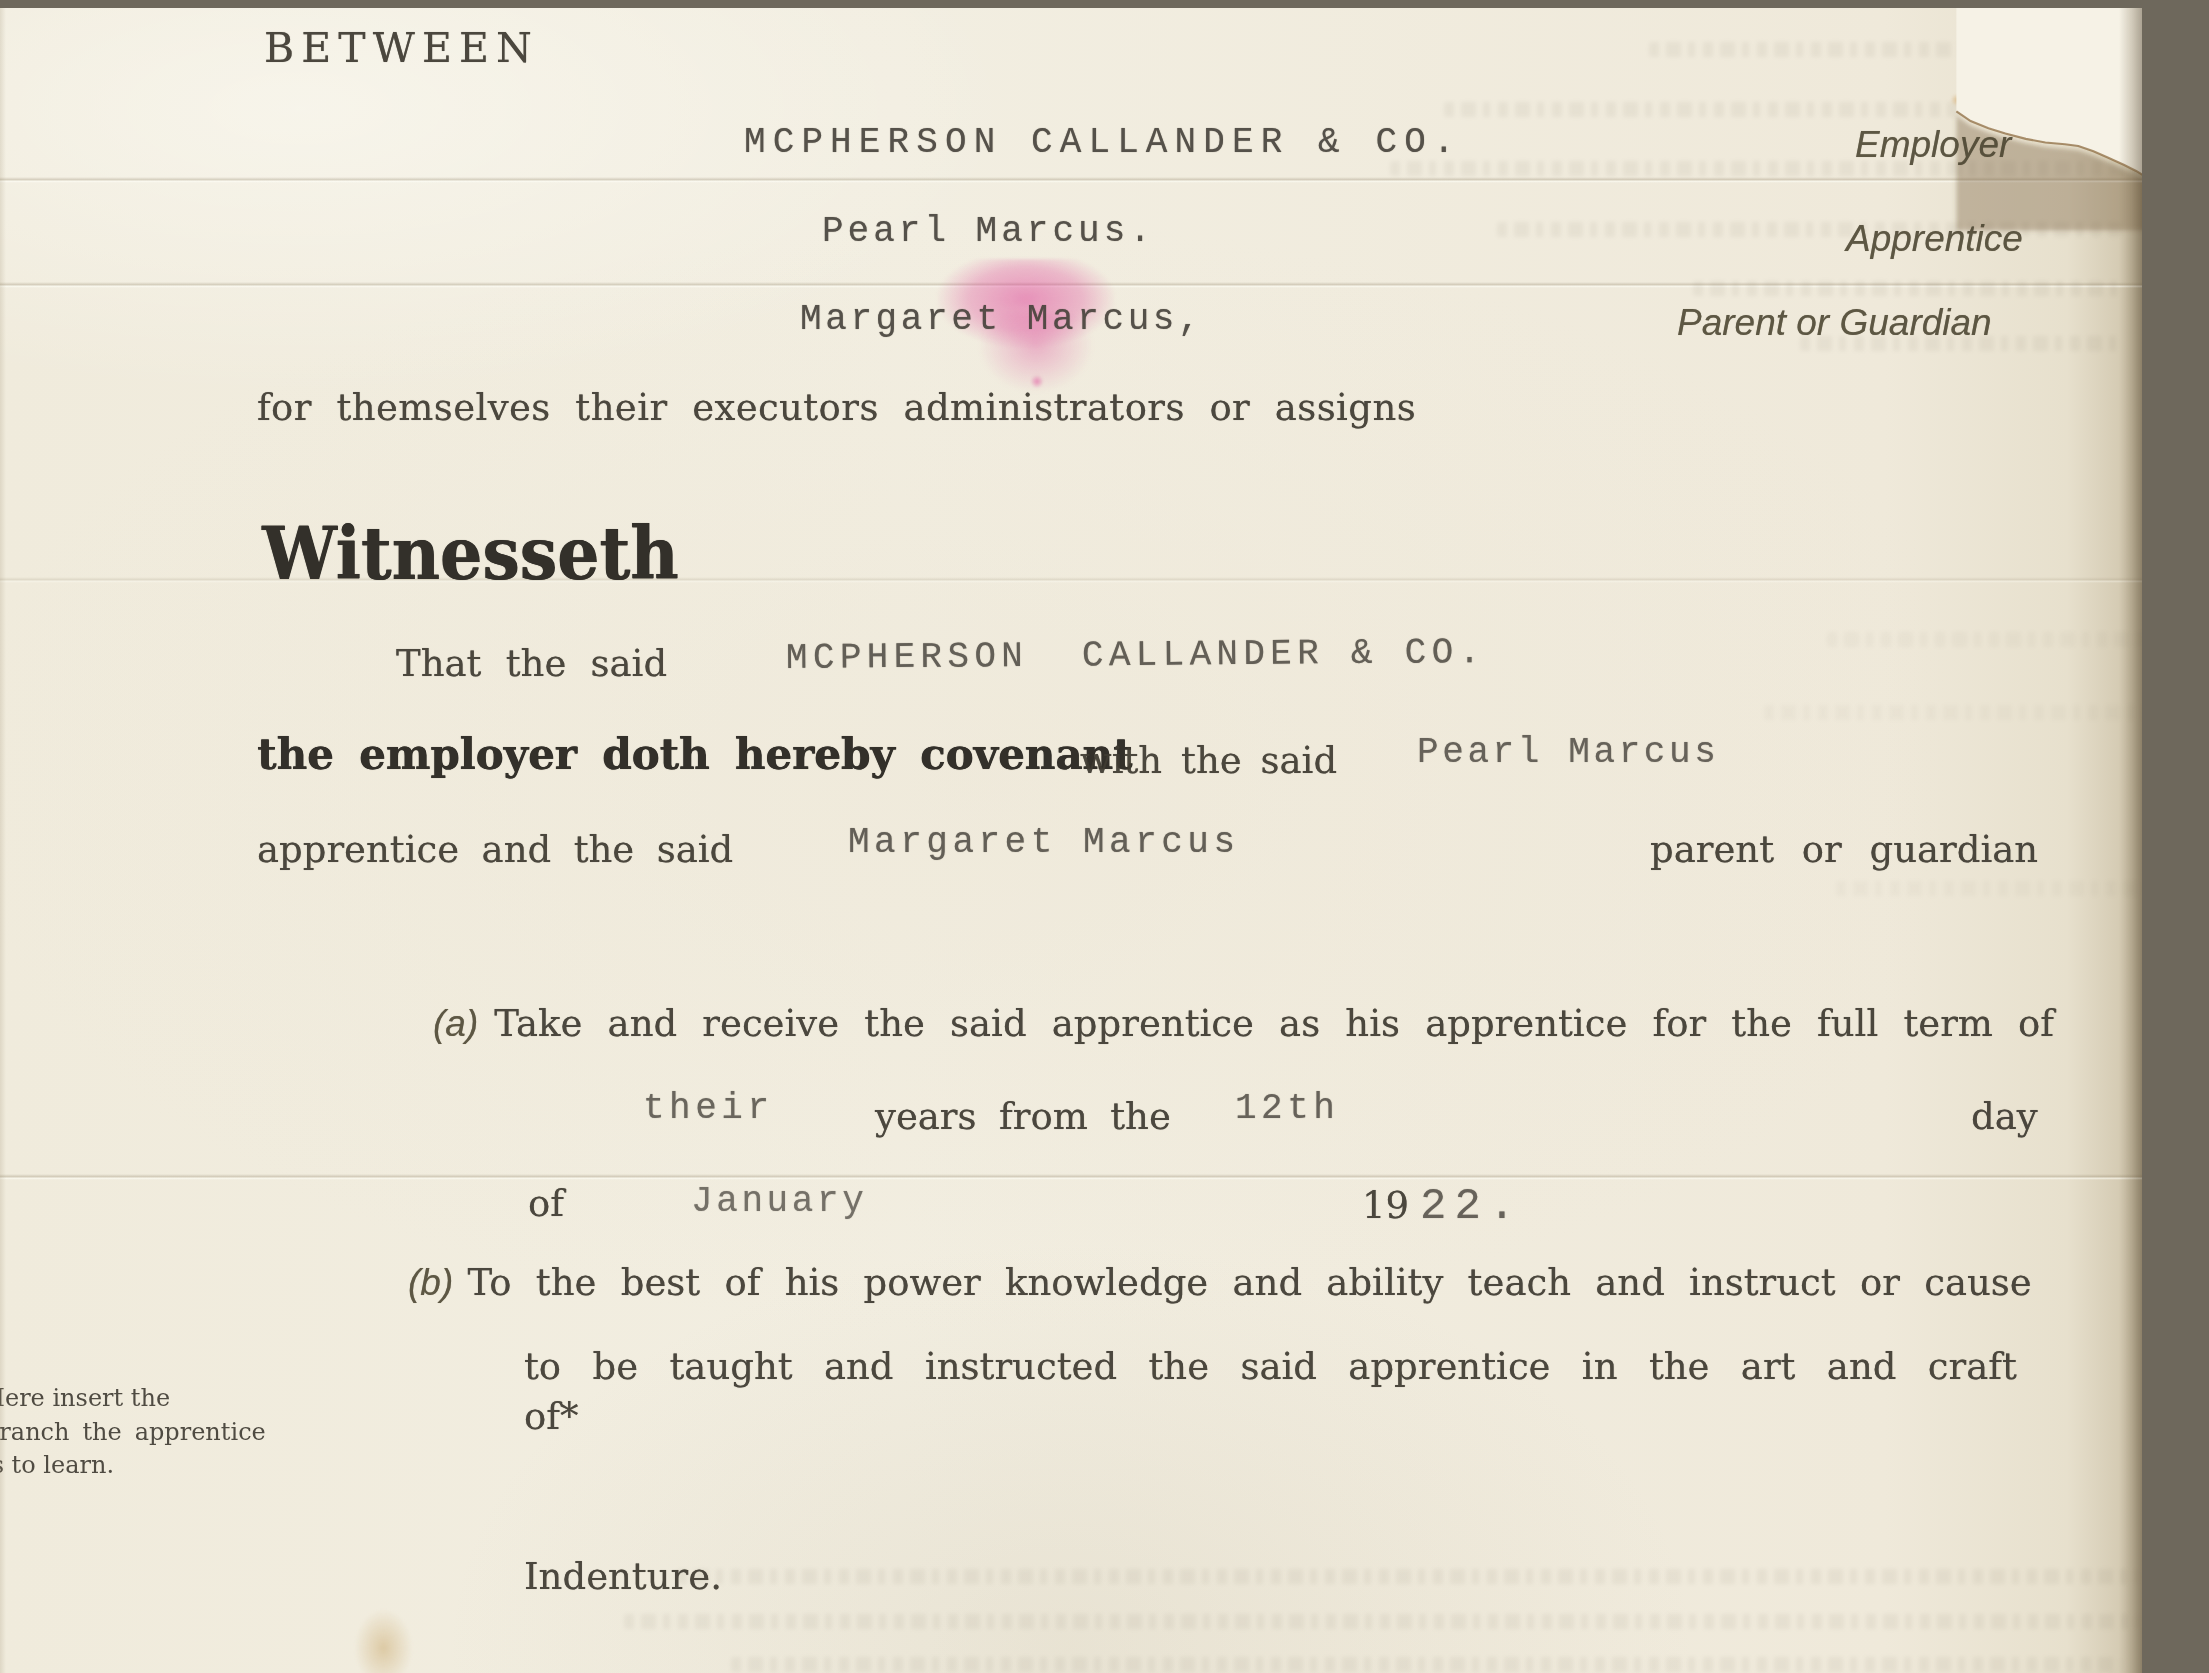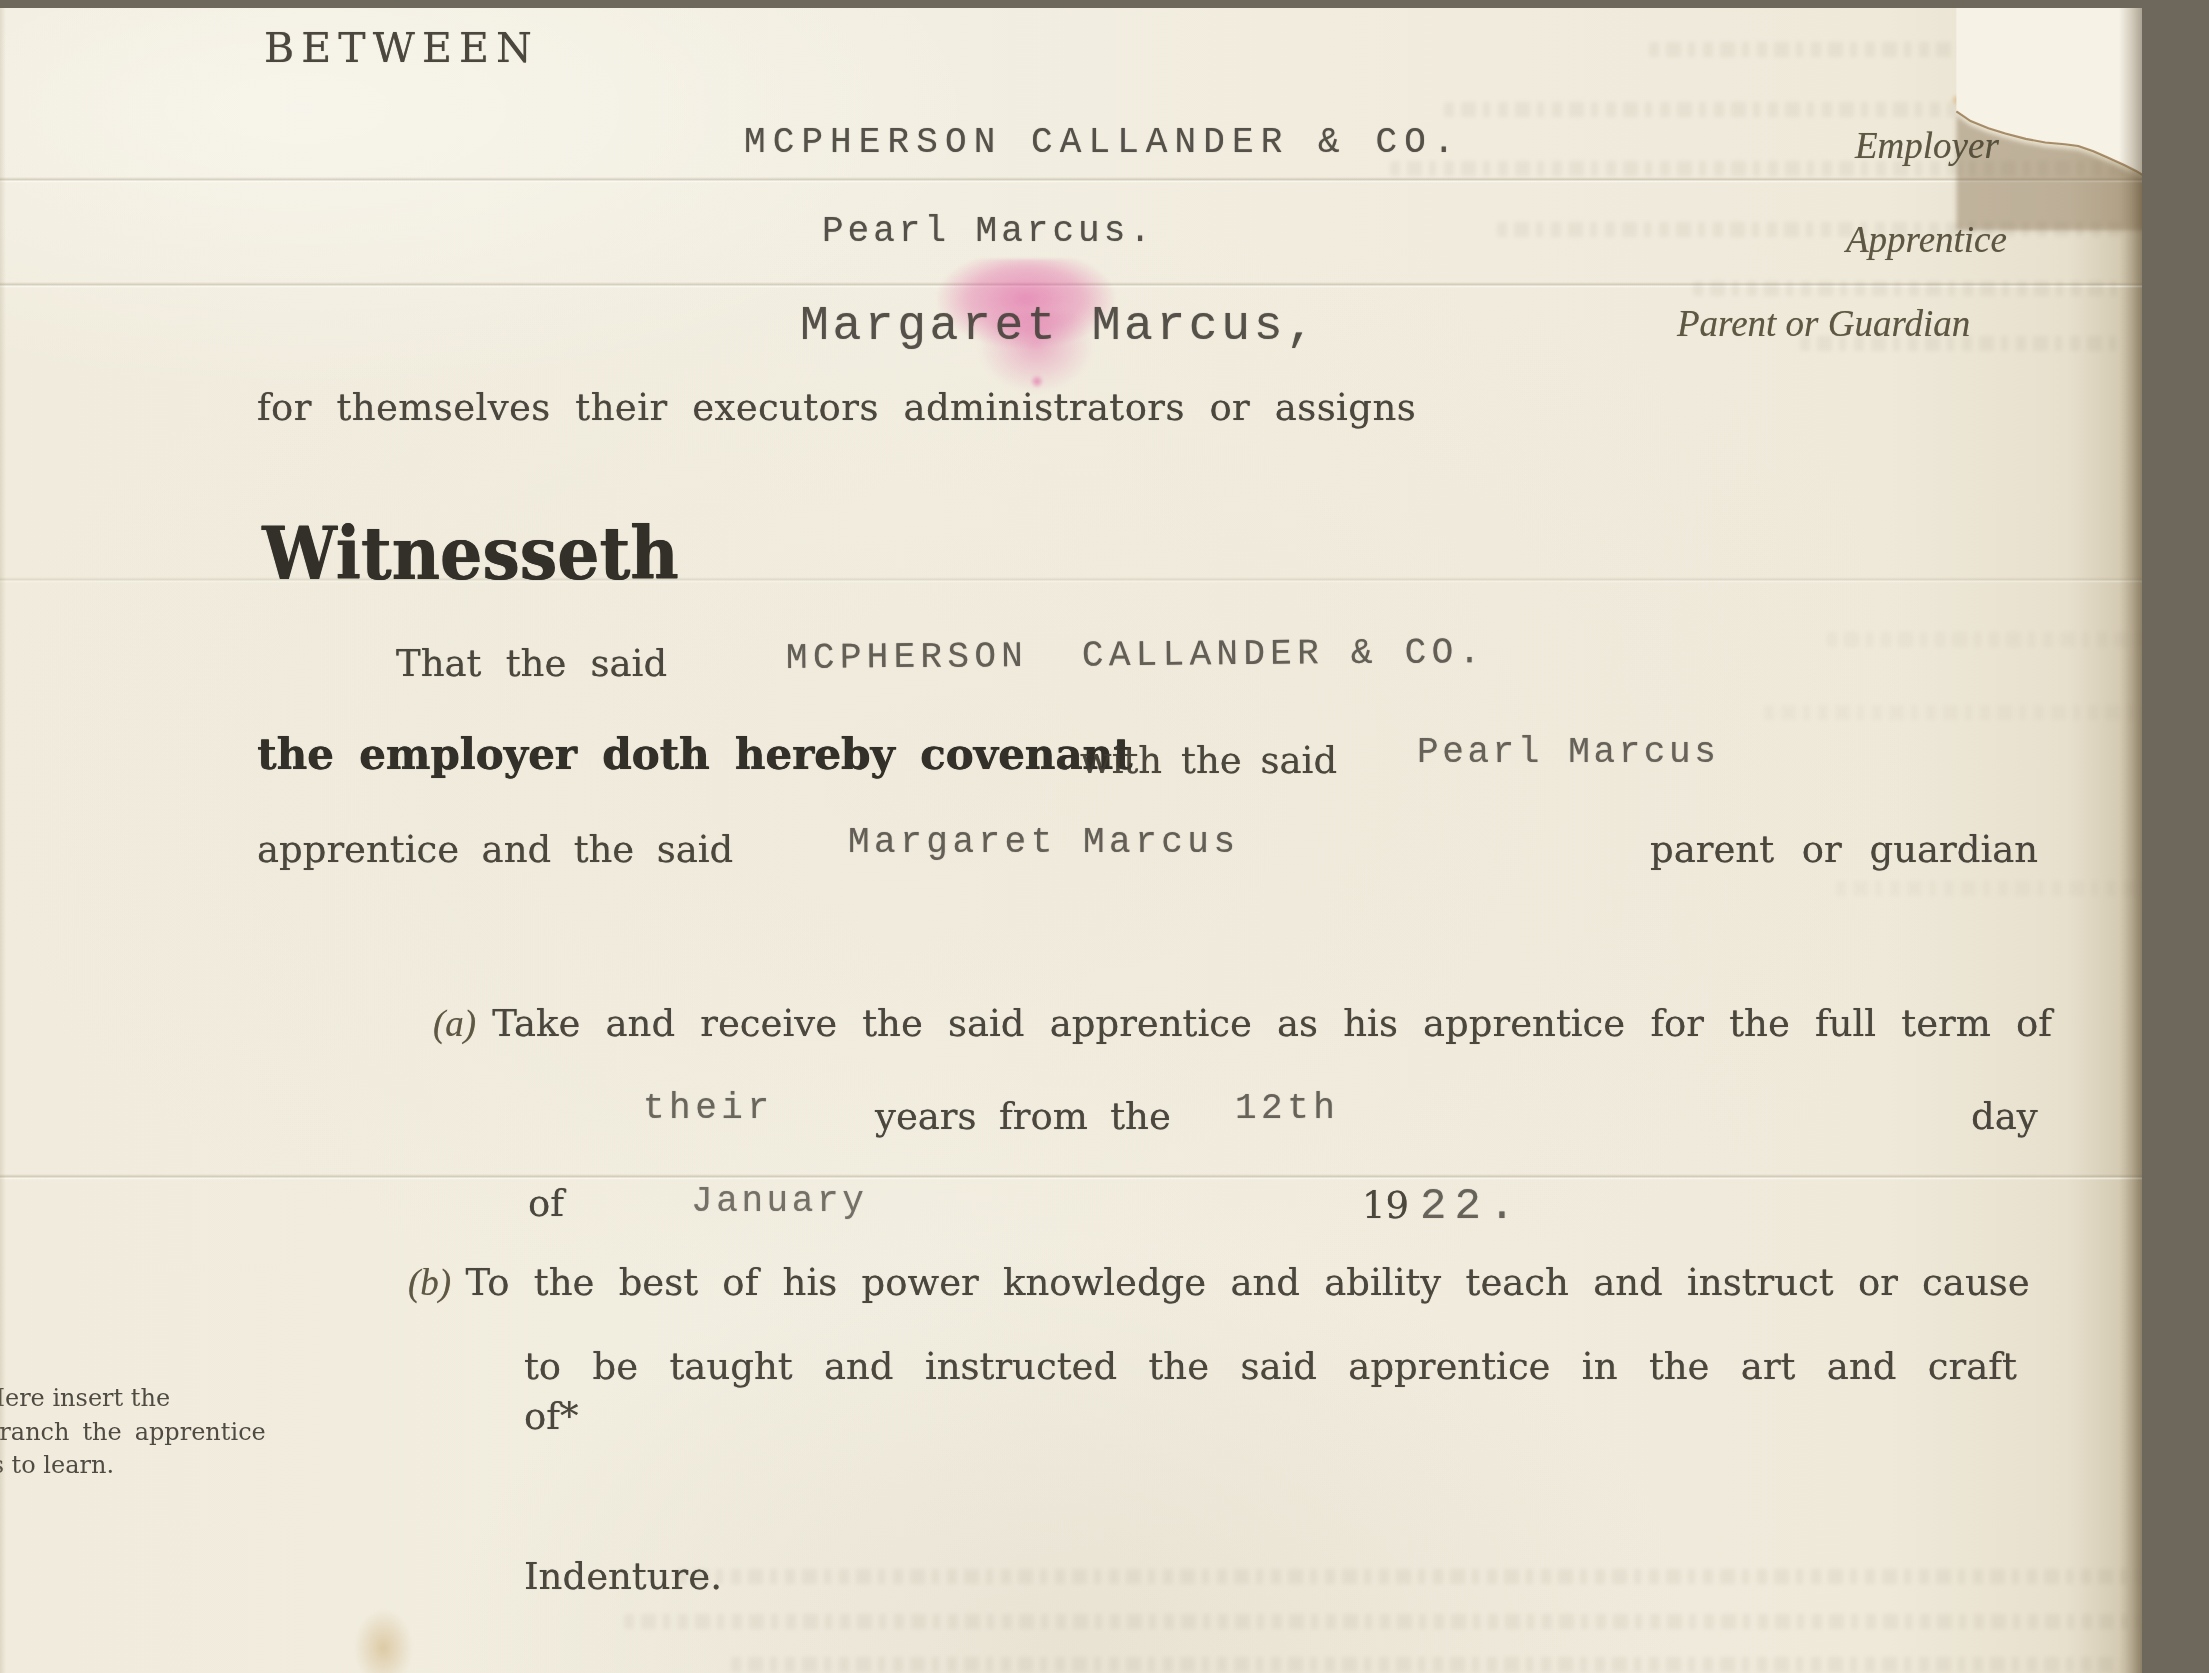--- a/index.html
+++ b/index.html
@@ -10,21 +10,21 @@
       radial-gradient(1158px 463px at 14% 6%, rgba(255,255,250,.45), transparent 62%),
       radial-gradient(891px 579px at 50% 98%, rgba(200,190,165,.22), transparent 70%),
       radial-gradient(1337px 713px at 46% 46%, rgba(236,229,212,.45), transparent 78%),
       linear-gradient(90deg,#f0ebdc 0%,#f2eee1 42%,#efe9da 88%,#e7e0cd 96.5%,#d3c9b1 99.2%,#bdb298 100%),
       #efe9da;
     margin-top: 8px;
   }
   .abs{position:absolute;white-space:nowrap;}
   .t-print{font-family:"DejaVu Serif",serif;color:#3f3b32;opacity:.93;text-shadow:0 0 0.7px rgba(63,59,50,.75);}
   .t-type{font-family:"Liberation Mono",monospace;color:#45413a;opacity:.9;text-shadow:0 0 1.1px rgba(70,64,54,.6);}
-  .t-ital{font-family:Liberation Serif, serif;font-style:italic;color:#49432f;opacity:.88;text-shadow:0 0 0.7px rgba(73,67,47,.6);}
+  .t-ital{font-family:Liberation Sans, sans-serif;font-style:italic;color:#49432f;opacity:.88;text-shadow:0 0 0.7px rgba(73,67,47,.6);}
   .t-black{font-family:"DejaVu Serif",serif;font-weight:700;color:#33302a;text-shadow:0.6px 0 0 currentColor, 0 0 0.9px rgba(51,48,42,.5);}
   .crease{position:absolute;left:0;width:100%;height:6.2px;filter:blur(0.7px);
     background:linear-gradient(180deg,rgba(146,134,108,0) 0%,rgba(146,134,108,.30) 42%,rgba(255,255,248,.55) 74%,rgba(255,255,248,0) 100%);}
   .ghost{position:absolute;height:15px;filter:blur(2px);opacity:.13;border-radius:3.6px;
     background:repeating-linear-gradient(90deg,rgba(118,110,92,.6) 0 9.8px,transparent 9.8px 17px,rgba(118,110,92,.6) 17px 32px,transparent 32px 39px,rgba(118,110,92,.6) 39px 46px,transparent 46px 54px);}
   .stain{position:absolute;pointer-events:none;}
   .edge-right{position:absolute;top:0;right:0;width:23px;height:100%;
     background:linear-gradient(90deg,rgba(120,105,78,0),rgba(120,105,78,.28) 55%,rgba(82,68,46,.45) 100%);filter:blur(0.5px);}
   .edge-bottom{position:absolute;left:0;bottom:0;width:100%;height:7.1px;background:linear-gradient(180deg,rgba(120,105,80,0),rgba(120,105,80,.22));}
   .edge-left{position:absolute;left:0;top:0;width:6.2px;height:100%;background:linear-gradient(90deg,rgba(150,135,105,.20),rgba(150,135,105,0));}
@@ -80,21 +80,21 @@
   </svg>
 
   <div class="abs t-print" style="left:264px;top:16px;font-size:41px;letter-spacing:7.1px;">BETWEEN</div>
 
   <div class="abs t-type" style="left:744px;top:114px;font-size:36px;letter-spacing:7.1px;">MCPHERSON CALLANDER &amp; CO.</div>
   <div class="abs t-ital" style="left:1855px;top:116px;font-size:37px;">Employer</div>
 
   <div class="abs t-type" style="left:822px;top:203px;font-size:36px;letter-spacing:4px;">Pearl Marcus.</div>
   <div class="abs t-ital" style="left:1846px;top:210px;font-size:37px;">Apprentice</div>
 
-  <div class="abs t-type" style="left:800px;top:291px;font-size:48px;letter-spacing:3.6px;">Margaret Marcus,</div>
+  <div class="abs t-type" style="left:800px;top:291px;font-size:36px;letter-spacing:3.6px;">Margaret Marcus,</div>
   <div class="abs t-ital" style="left:1677px;top:294px;font-size:37px;">Parent or Guardian</div>
 
   <div class="abs t-print" style="left:257px;top:378px;font-size:37px;word-spacing:12.5px;letter-spacing:0.4px;">for themselves their executors administrators or assigns</div>
 
   <div class="abs t-black" style="left:262px;top:503px;font-size:70px;transform:scale(.95,1.03);transform-origin:left top;">Witnesseth</div>
 
   <div class="abs t-print" style="left:396px;top:634px;font-size:37px;word-spacing:12.5px;">That the said</div>
   <div class="abs t-type" style="left:786px;top:627px;font-size:36px;letter-spacing:5.3px;white-space:pre;transform:rotate(-.5deg);opacity:.82;">MCPHERSON  CALLANDER &amp; CO.</div>
 
   <div class="abs t-black" style="left:257px;top:722px;font-size:42px;word-spacing:10.7px;">the employer doth hereby covenant</div>

